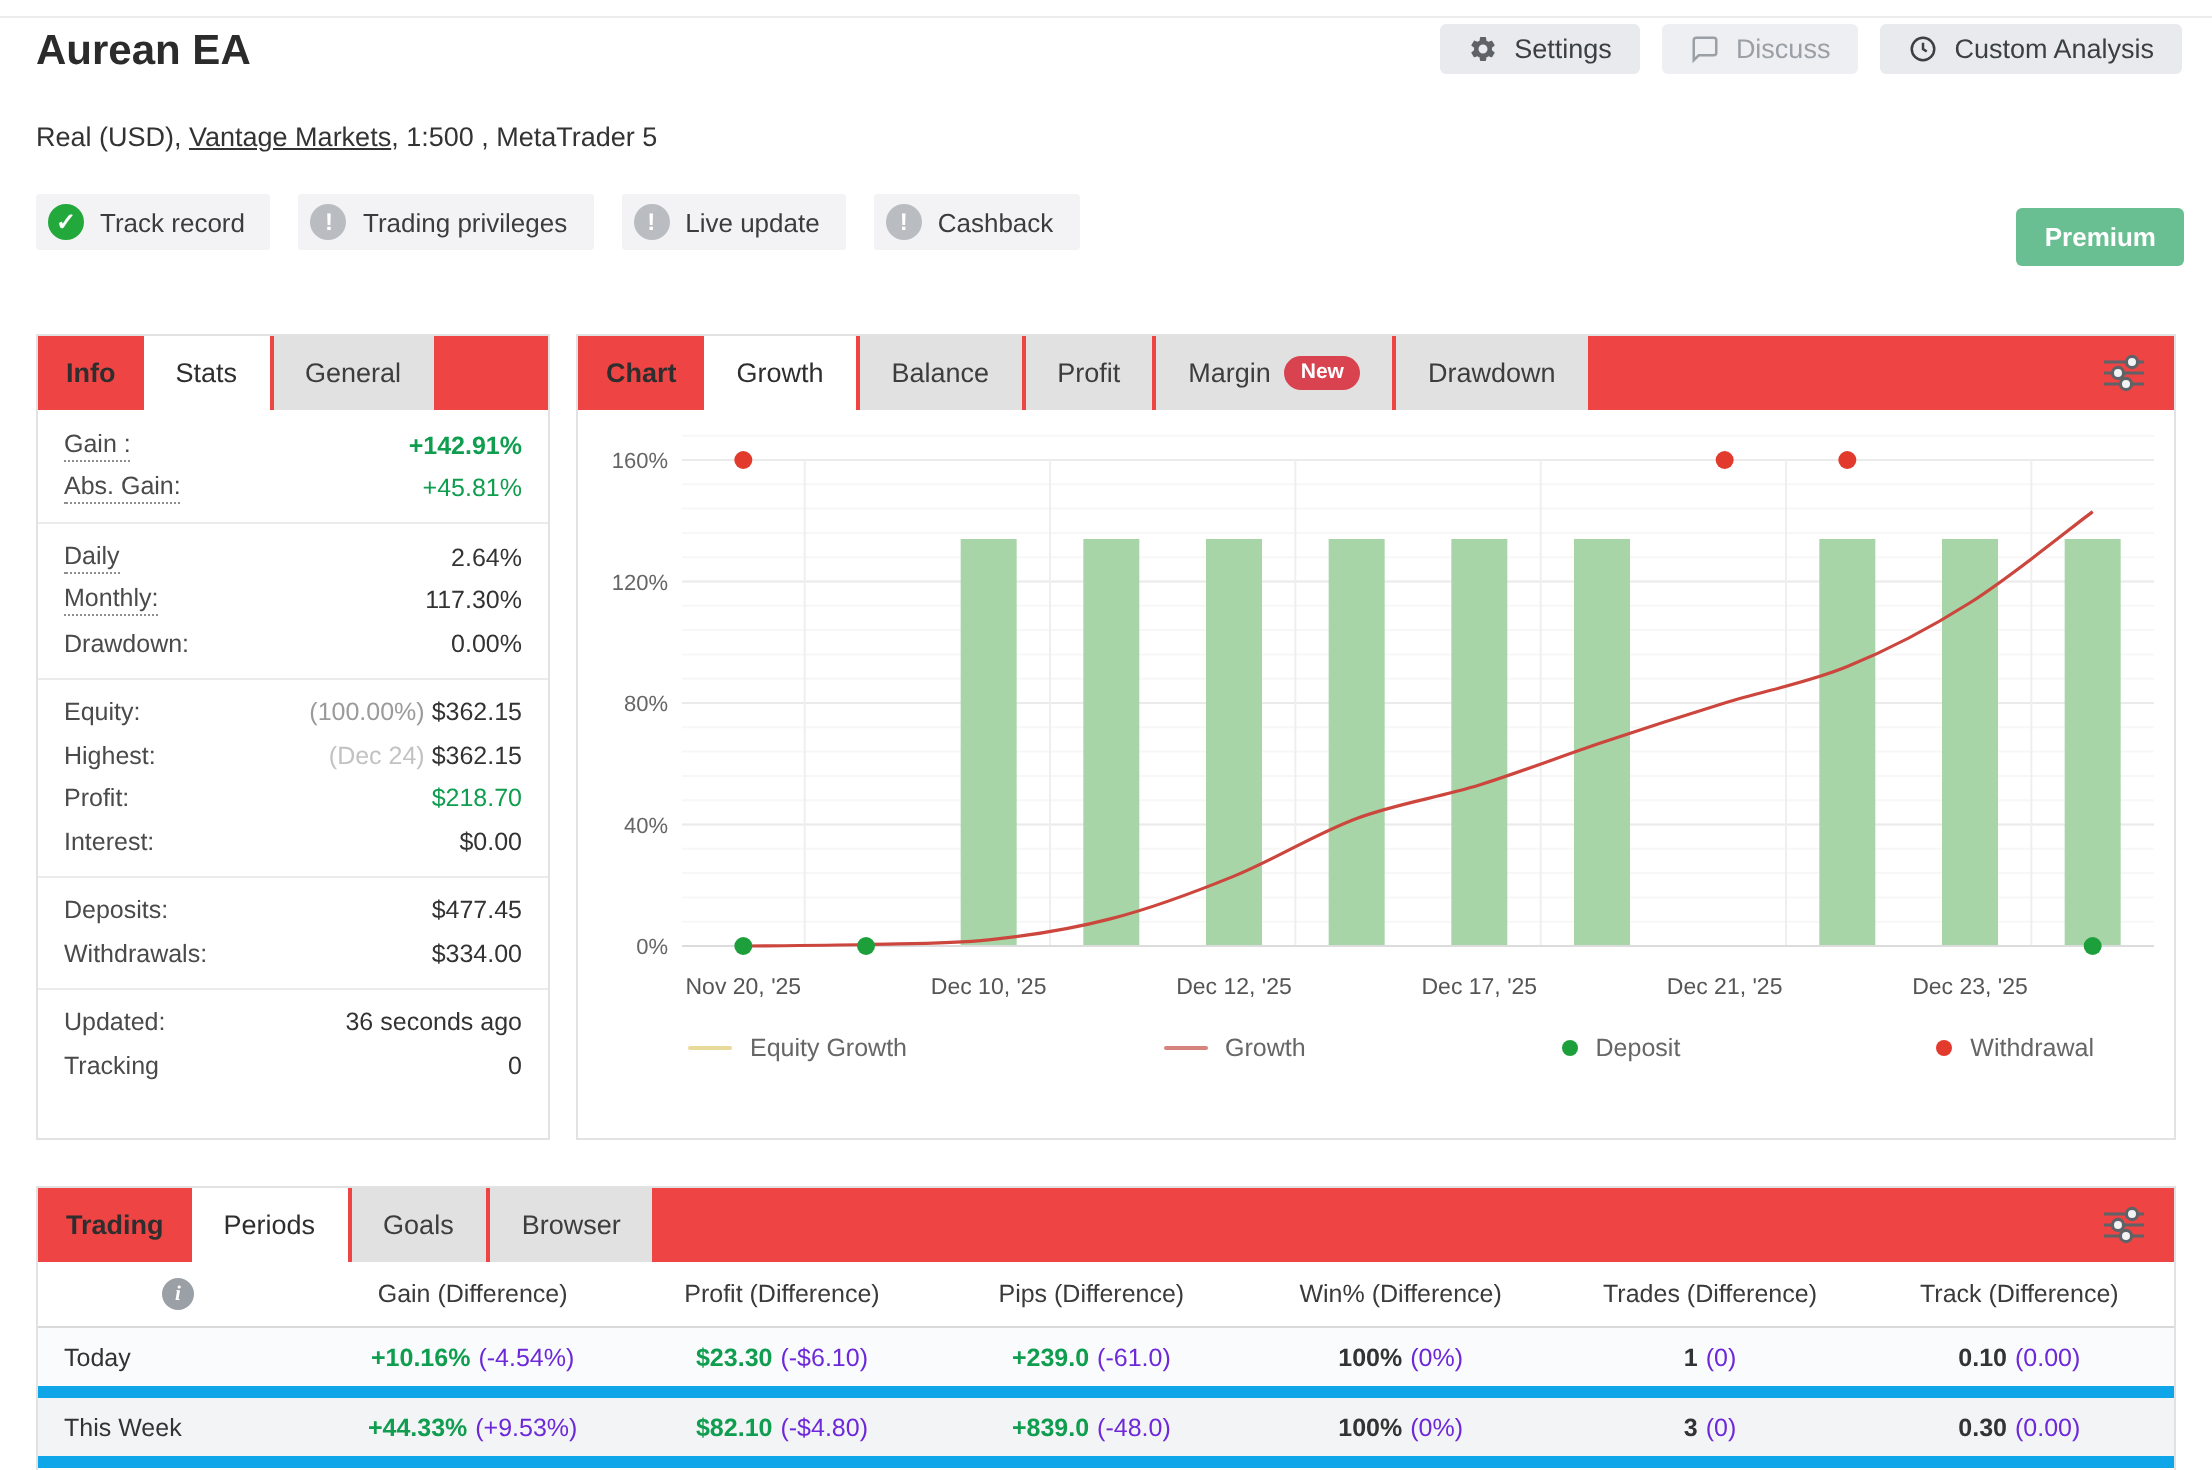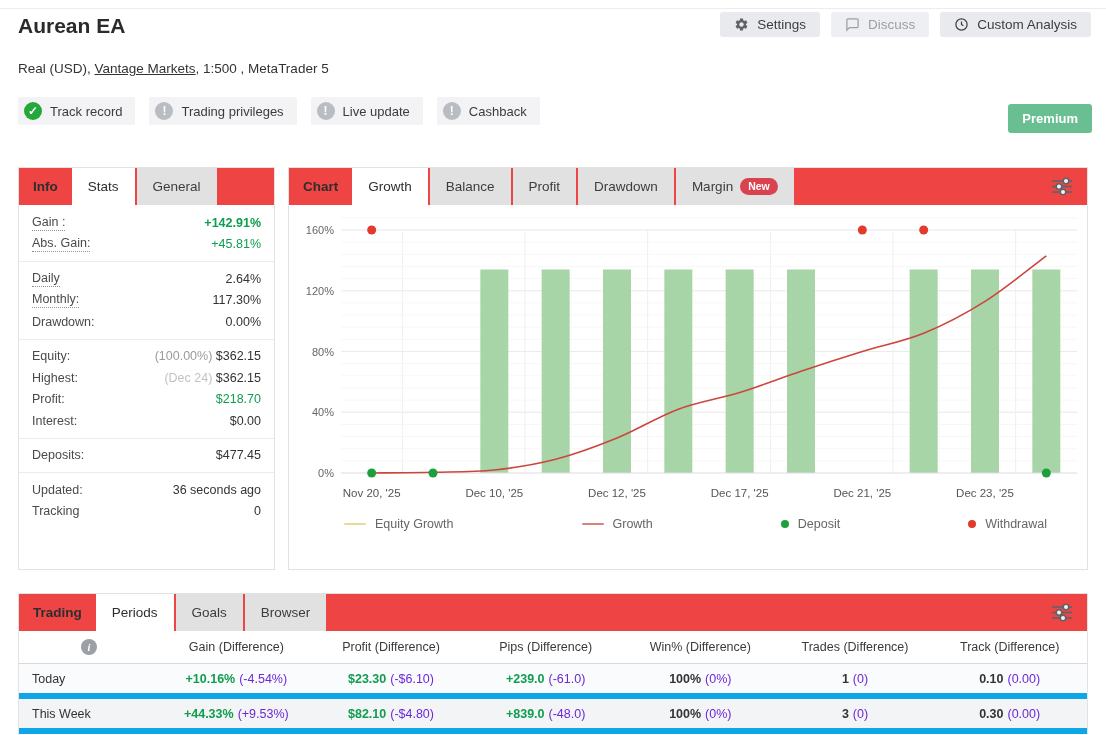--- a/index.html
+++ b/index.html
@@ -186,20 +186,24 @@
       </div>
       <div class="srow">
         <span class="lbl">Interest:</span>
         <span class="val "><span>$0.00</span></span>
       </div>
       <div class="sdivider"></div>
       <div class="srow">
         <span class="lbl">Deposits:</span>
         <span class="val "><span>$477.45</span></span>
       </div>
+      <div class="srow">
+        <span class="lbl">Withdrawals:</span>
+        <span class="val "><span>$334.00</span></span>
+      </div>
       <div class="sdivider"></div>
       <div class="srow">
         <span class="lbl">Updated:</span>
         <span class="val "><span>36 seconds ago</span></span>
       </div>
       <div class="srow">
         <span class="lbl">Tracking</span>
         <span class="val "><span>0</span></span>
       </div>
     </div>
@@ -212,25 +216,25 @@
         <div class="tab active">
           <span>Growth</span>
         </div>
         <div class="tab">
           <span>Balance</span>
         </div>
         <div class="tab">
           <span>Profit</span>
         </div>
         <div class="tab">
-          <span>Drawdown</span>
-        </div>
-        <div class="tab">
           <span>Margin</span>
           <span class="new-pill">New</span>
+        </div>
+        <div class="tab">
+          <span>Drawdown</span>
         </div>
       </div>
     <span class="strip-icon">
       <svg width="26" height="21" viewBox="0 0 26 21">
         <line x1="3" y1="5" x2="23" y2="5" stroke="#5f6368" stroke-width="1.6"></line>
         <line x1="3" y1="10.5" x2="23" y2="10.5" stroke="#5f6368" stroke-width="1.6"></line>
         <line x1="3" y1="16" x2="23" y2="16" stroke="#5f6368" stroke-width="1.6"></line>
         <circle cx="17" cy="5" r="2.8" fill="#f3f3f4" stroke="#5f6368" stroke-width="1.6"></circle>
         <circle cx="10" cy="10.5" r="2.8" fill="#f3f3f4" stroke="#5f6368" stroke-width="1.6"></circle>
         <circle cx="14" cy="16" r="2.8" fill="#f3f3f4" stroke="#5f6368" stroke-width="1.6"></circle>

